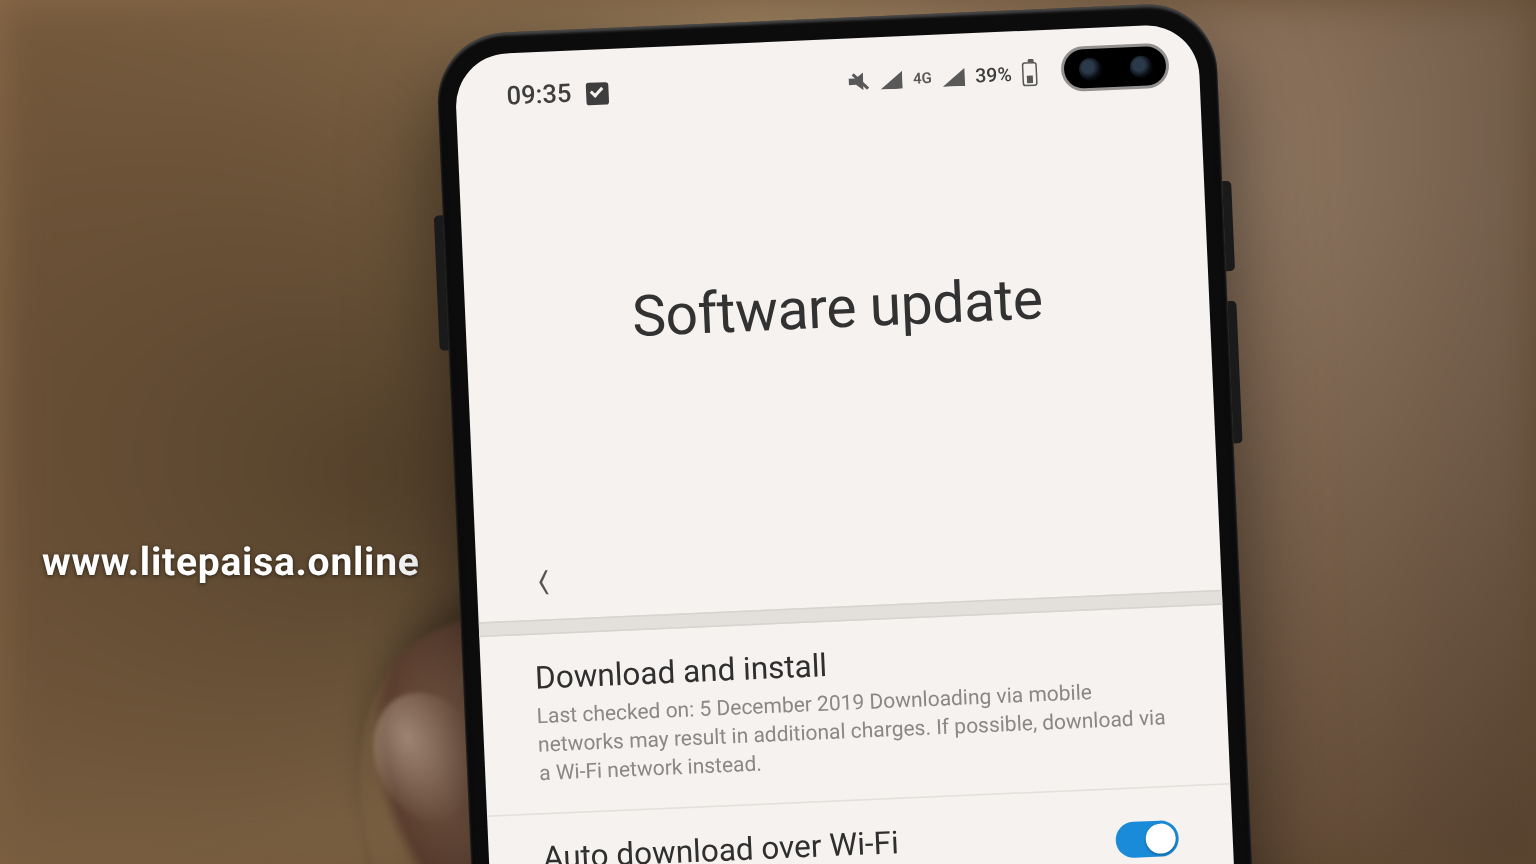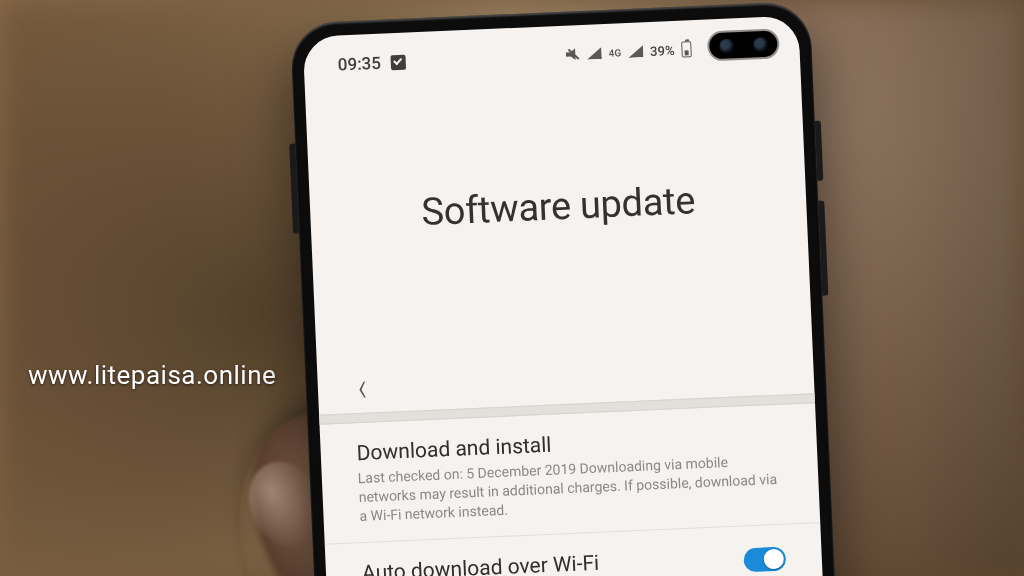--- a/index.html
+++ b/index.html
@@ -21,21 +21,21 @@
       linear-gradient(100deg, #7a5d3f 0%, #a88860 45%, #715138 70%, #4e3a28 100%);
     filter: blur(14px);
   }
 
   
   .watermark {
     position: absolute;
     left: 28px;
     top: 360px;
     color: #fff;
-    font-weight: 400;
+    font-weight: 700;
     font-size: 26px;
     letter-spacing: .5px;
     text-shadow: 0 1px 3px rgba(0,0,0,.6);
   }
 
   
   .phone {
     position: absolute;
     left: 305px;
     top: 12px;

